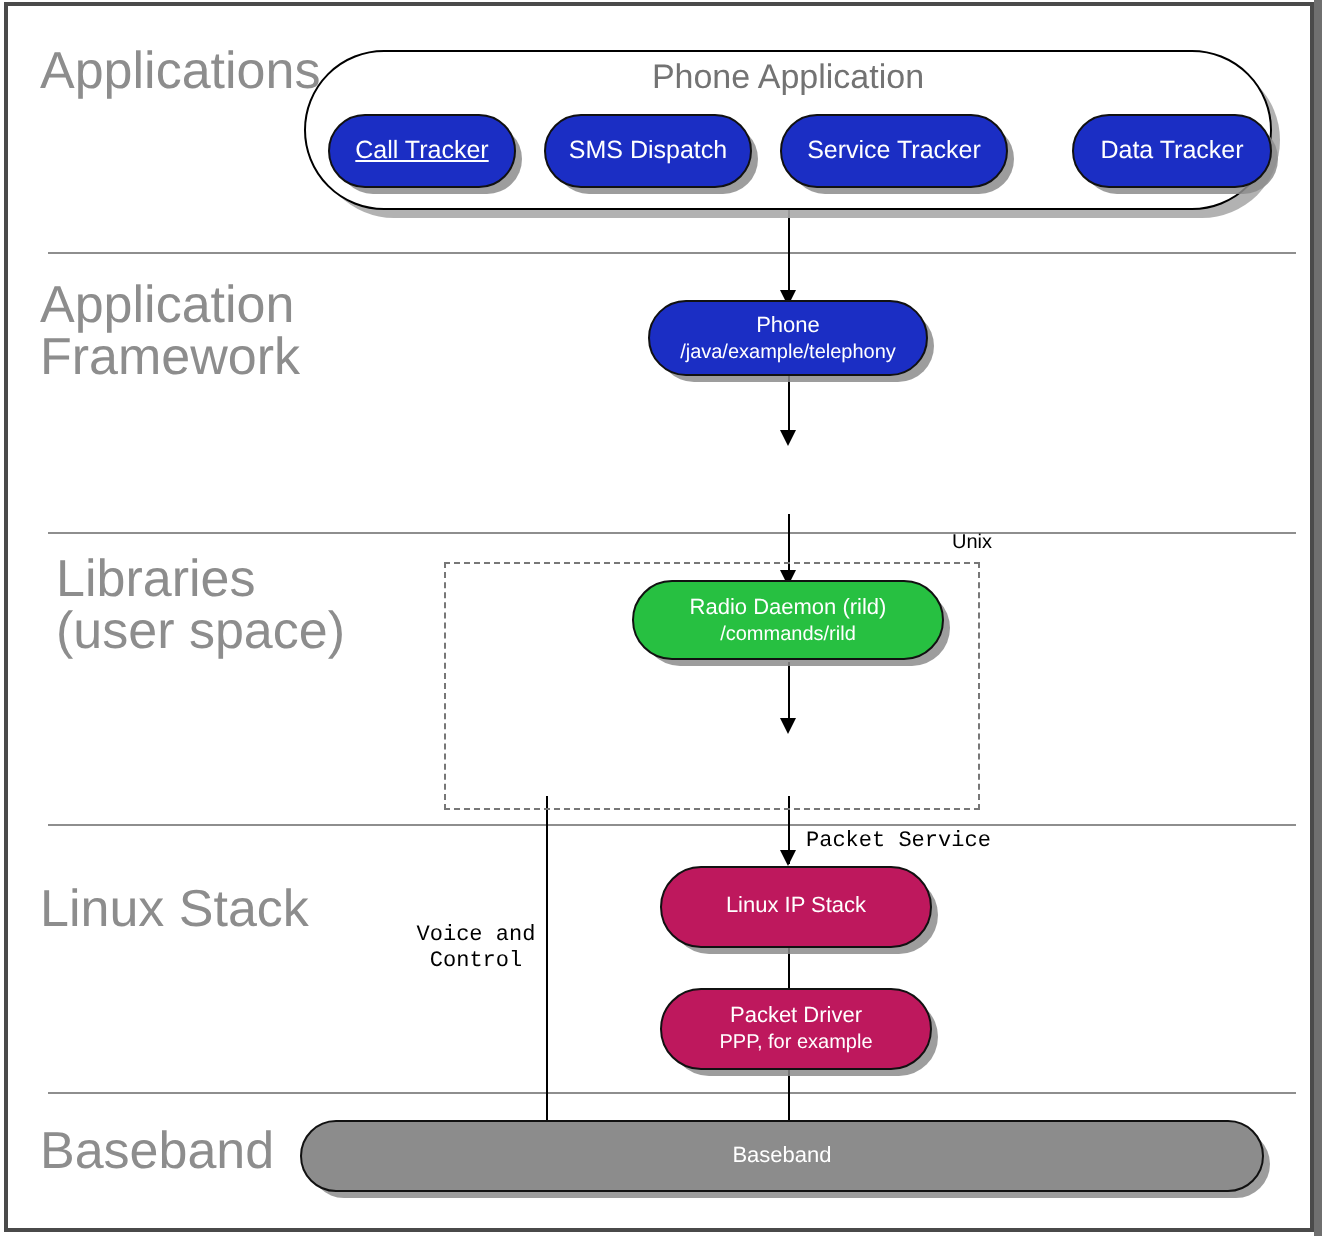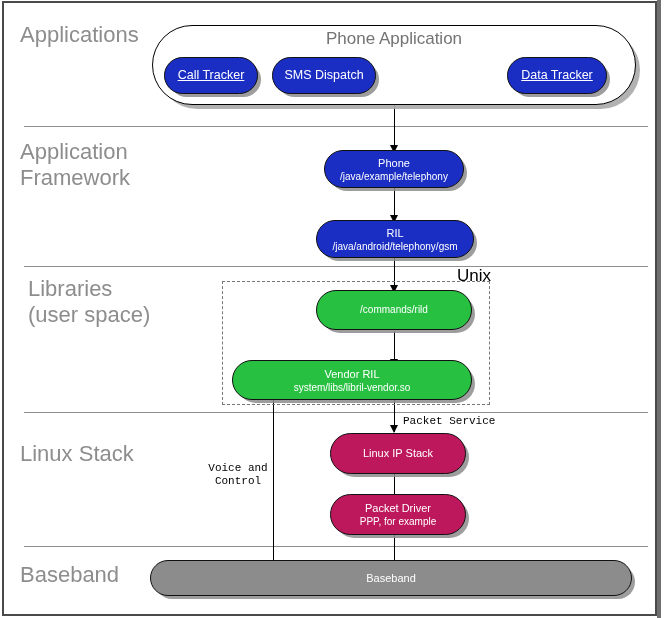--- a/index.html
+++ b/index.html
@@ -44,21 +44,21 @@
     left: 24px;
     width: 624px;
     height: 1px;
     background: #8e8e8e;
   }
 
   
   .layer-label {
     position: absolute;
     color: #8d8d8d;
-    font-size: 22px;
+    font-size: 26px;
     line-height: 26px;
     font-family: "Liberation Sans", sans-serif;
     white-space: pre;
     letter-spacing: 0px;
   }
 
   
   .node {
     position: absolute;
     box-sizing: border-box;
@@ -122,23 +122,23 @@
     left: 222px;
     top: 281px;
     width: 268px;
     height: 124px;
     border: 1.6px dashed #777777;
     box-sizing: border-box;
     z-index: 1;
   }
   .unix-label {
     position: absolute;
-    left: 457px;
+    left: 476px;
     top: 266px;
-    font-size: 17px;
+    font-size: 10px;
     color: #000000;
     z-index: 3;
   }
 
   
   .vline {
     position: absolute;
     width: 1.4px;
     background: #000000;
     z-index: 1;
@@ -212,42 +212,38 @@
 
   <div class="app-container"></div>
   <div class="app-container-title">Phone Application</div>
 
   <div class="node blue app" style="left:164px; top:57px; width:94px; height:37px;text-decoration:underline;">
     <div class="ttl">Call Tracker</div>
   </div>
   <div class="node blue app" style="left:272px; top:57px; width:104px; height:37px;">
     <div class="ttl">SMS Dispatch</div>
   </div>
-  <div class="node blue app" style="left:507px; top:57px; width:100px; height:37px;text-decoration:underline;">
+  <div class="node blue app" style="left:390px; top:57px; width:114px; height:37px;">
+    <div class="ttl">Service Tracker</div>
+  </div>
+  <div class="node blue app" style="left:536px; top:57px; width:100px; height:37px;">
     <div class="ttl">Data Tracker</div>
   </div>
 
   <div class="node blue" style="left:324px; top:150px; width:140px; height:38px;">
     <div class="ttl">Phone</div>
     <div class="sub">/java/example/telephony</div>
   </div>
-  <div class="node blue" style="left:316px; top:220px; width:158px; height:38px;">
-    <div class="ttl">RIL</div>
-    <div class="sub">/java/android/telephony/gsm</div>
-  </div>
 
   <div class="unix-box"></div>
   <div class="unix-label">Unix</div>
 
   <div class="node green" style="left:316px; top:290px; width:156px; height:40px;">
+    <div class="ttl">Radio Daemon (rild)</div>
     <div class="sub">/commands/rild</div>
-  </div>
-  <div class="node green" style="left:232px; top:360px; width:240px; height:40px;">
-    <div class="ttl">Vendor RIL</div>
-    <div class="sub">system/libs/libril-vendor.so</div>
   </div>
 
   <div class="edge-label" style="left:403px; top:415px; text-align:left;">Packet Service</div>
   <div class="edge-label" style="left:198px; top:462px; width:80px;">Voice and
 Control</div>
 
   <div class="node red" style="left:330px; top:433px; width:136px; height:41px;">
     <div class="ttl">Linux IP Stack</div>
   </div>
   <div class="node red" style="left:330px; top:494px; width:136px; height:41px;">

